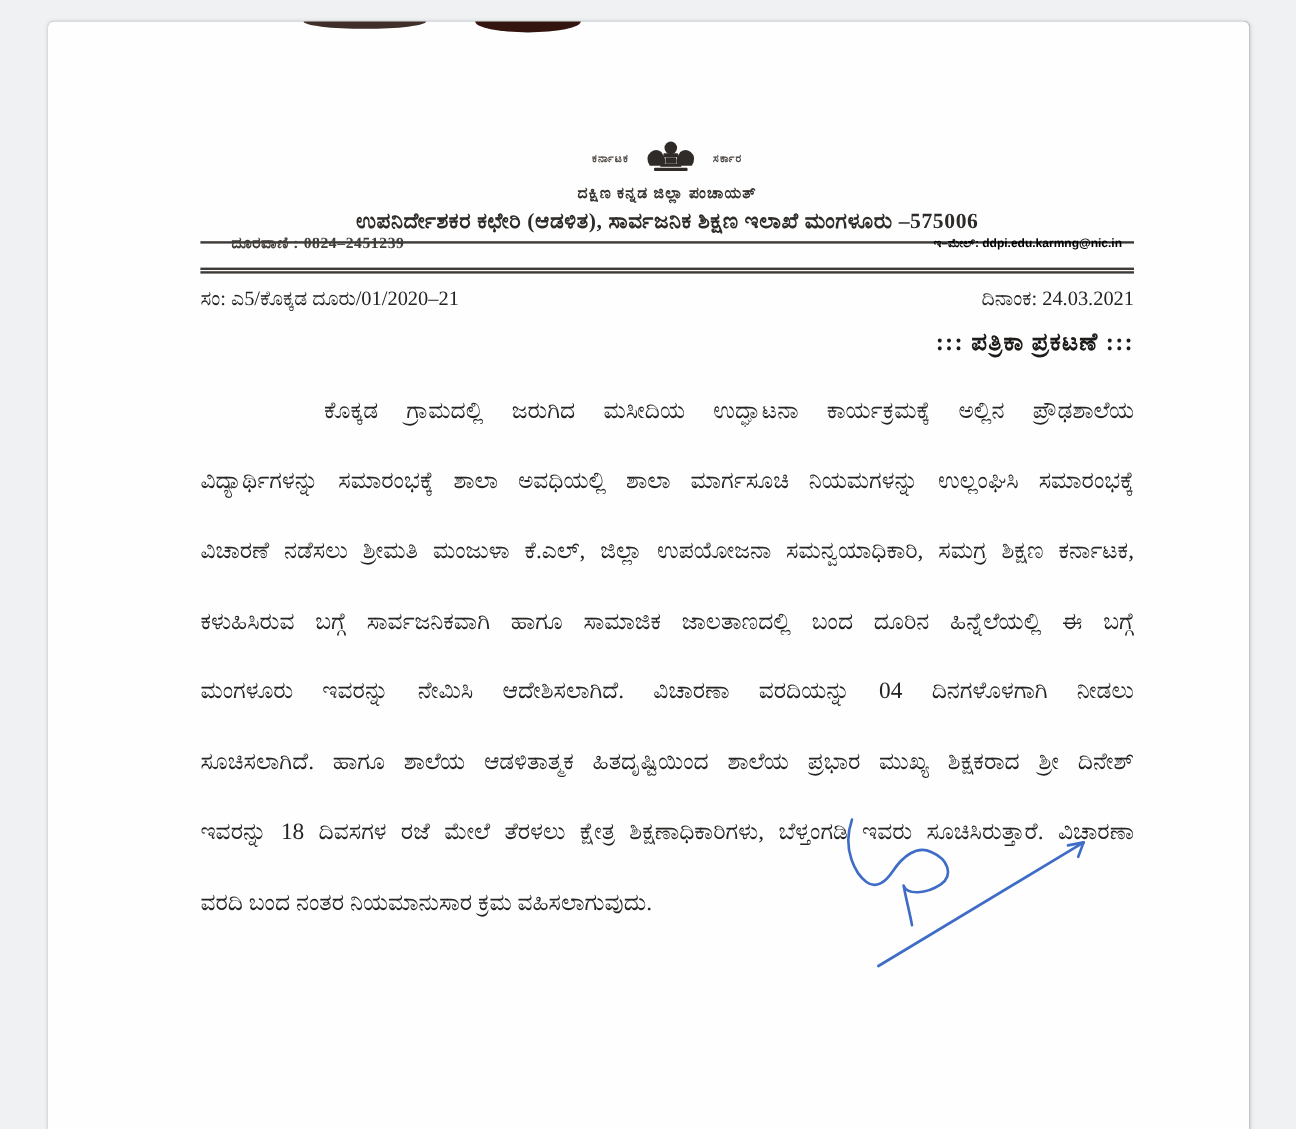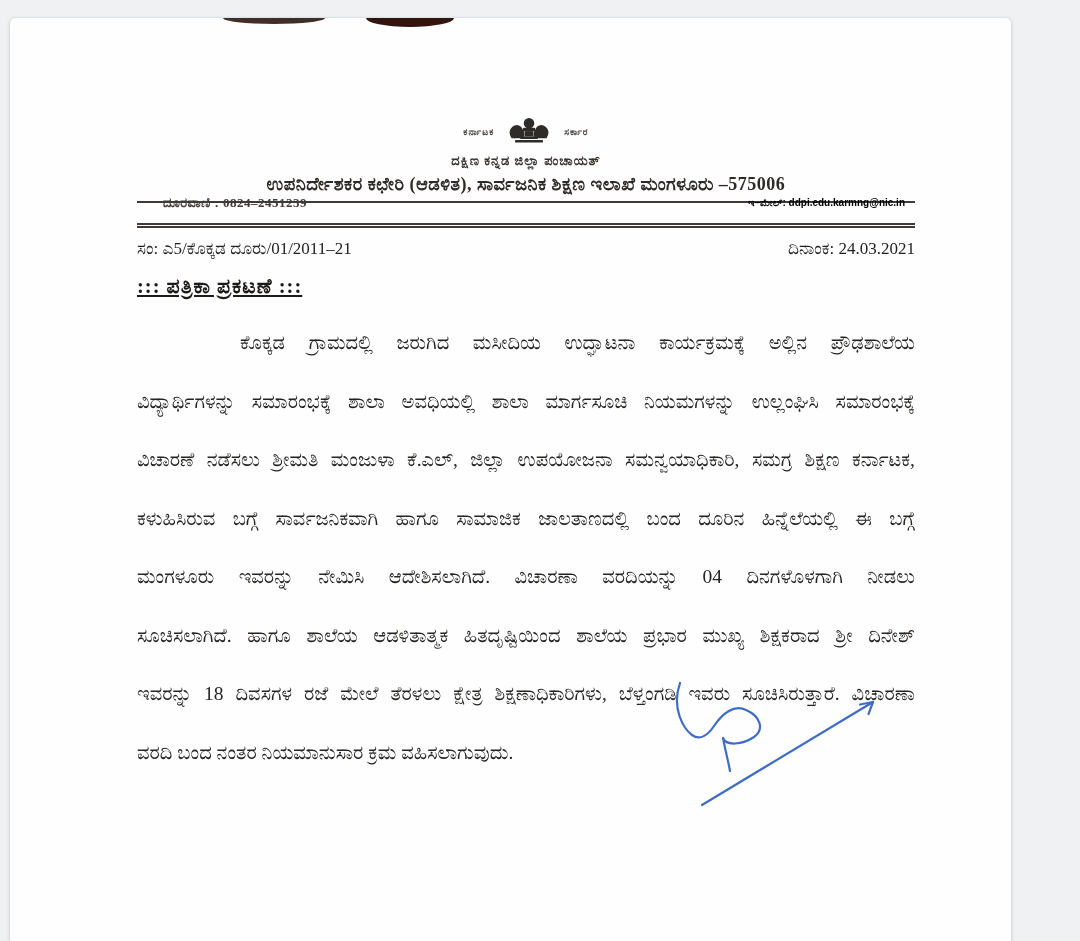--- a/index.html
+++ b/index.html
@@ -5,21 +5,21 @@
   * { margin: 0; padding: 0; box-sizing: border-box; }
   html, body { width: 1080px; height: 941px; overflow: hidden; }
   body {
     background: #eff1f3;
     font-family: "Liberation Serif", "DejaVu Serif", serif;
     color: #2b2b2b;
   }
   .screen { position: relative; width: 1080px; height: 941px; }
   .paper {
     position: absolute;
-    left: 10px; top: 18px;
+    left: 40px; top: 18px;
     width: 1001px; height: 923px;
     background: #fefefe;
     border-radius: 5px 5px 0 0;
     box-shadow: 0 1px 4px rgba(40,45,60,0.18), 0 0 1px rgba(40,45,60,0.25);
   }
   
   .smudge { position: absolute; top: 0; background: #2b1713; }
   .smudge-1 { left: 213px; width: 102px; height: 6px; border-radius: 0 0 50% 50%/0 0 100% 100%; opacity: .9; }
   .smudge-2 { left: 356px; width: 88px; height: 9px; border-radius: 0 0 50% 50%/0 0 100% 100%; background: #33140e; }
 
@@ -59,22 +59,22 @@
     font-family: "Liberation Sans", sans-serif;
   }
 
   .ref-row {
     margin-top: 11px;
     display: flex; justify-content: space-between; align-items: baseline;
     font-size: 17px; color: #242220;
   }
   .doc-title {
     margin-top: 16px;
-    text-align: left;
-    font-size: 20.5px; font-weight: bold; color: #1d1b19; letter-spacing: 1px; text-decoration: underline;
+    text-align: right;
+    font-size: 20.5px; font-weight: bold; color: #1d1b19; letter-spacing: 1px;
   }
 
   .body-text { margin-top: 16px; }
   .bline {
     font-size: 19.5px; color: #262422;
     height: 58.5px; line-height: 58.5px;
     white-space: nowrap;
     text-align: justify;
   }
   .bline.just { text-align-last: justify; white-space: normal; overflow: hidden; }
@@ -117,21 +117,21 @@
 
       <div class="org1">ದಕ್ಷಿಣ ಕನ್ನಡ ಜಿಲ್ಲಾ ಪಂಚಾಯತ್</div>
       <div class="org2">ಉಪನಿರ್ದೇಶಕರ ಕಛೇರಿ (ಆಡಳಿತ), ಸಾರ್ವಜನಿಕ ಶಿಕ್ಷಣ ಇಲಾಖೆ ಮಂಗಳೂರು –575006</div>
 
       <div class="contact-bar">
         <span class="phone">ದೂರವಾಣಿ : 0824–2451239</span>
         <span class="email">ಇ–ಮೇಲ್: ddpi.edu.karmng@nic.in</span>
       </div>
 
       <div class="ref-row">
-        <span>ಸಂ: ಎ5/ಕೊಕ್ಕಡ ದೂರು/01/2011–21</span>
+        <span>ಸಂ: ಎ5/ಕೊಕ್ಕಡ ದೂರು/01/2020–21</span>
         <span>ದಿನಾಂಕ: 24.03.2021</span>
       </div>
 
       <div class="doc-title">::: ಪತ್ರಿಕಾ ಪ್ರಕಟಣೆ :::</div>
 
       <div class="body-text">
         <div class="bline just indent">ಕೊಕ್ಕಡ ಗ್ರಾಮದಲ್ಲಿ ಜರುಗಿದ ಮಸೀದಿಯ ಉದ್ಘಾಟನಾ ಕಾರ್ಯಕ್ರಮಕ್ಕೆ ಅಲ್ಲಿನ ಪ್ರೌಢಶಾಲೆಯ</div>
         <div class="bline just">ವಿದ್ಯಾರ್ಥಿಗಳನ್ನು ಸಮಾರಂಭಕ್ಕೆ ಶಾಲಾ ಅವಧಿಯಲ್ಲಿ ಶಾಲಾ ಮಾರ್ಗಸೂಚಿ ನಿಯಮಗಳನ್ನು ಉಲ್ಲಂಘಿಸಿ ಸಮಾರಂಭಕ್ಕೆ</div>
         <div class="bline just">ವಿಚಾರಣೆ ನಡೆಸಲು ಶ್ರೀಮತಿ ಮಂಜುಳಾ ಕೆ.ಎಲ್, ಜಿಲ್ಲಾ ಉಪಯೋಜನಾ ಸಮನ್ವಯಾಧಿಕಾರಿ, ಸಮಗ್ರ ಶಿಕ್ಷಣ ಕರ್ನಾಟಕ,</div>
         <div class="bline just">ಕಳುಹಿಸಿರುವ ಬಗ್ಗೆ ಸಾರ್ವಜನಿಕವಾಗಿ ಹಾಗೂ ಸಾಮಾಜಿಕ ಜಾಲತಾಣದಲ್ಲಿ ಬಂದ ದೂರಿನ ಹಿನ್ನೆಲೆಯಲ್ಲಿ ಈ ಬಗ್ಗೆ</div>

